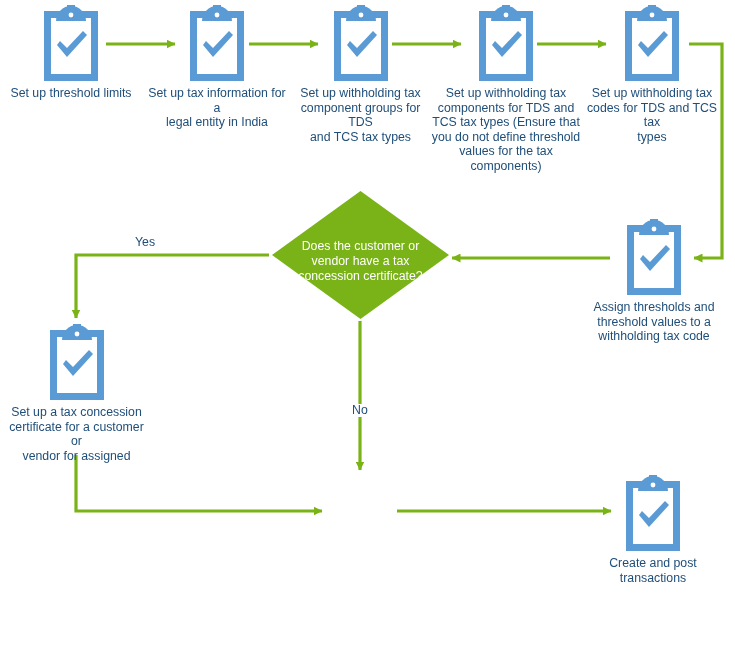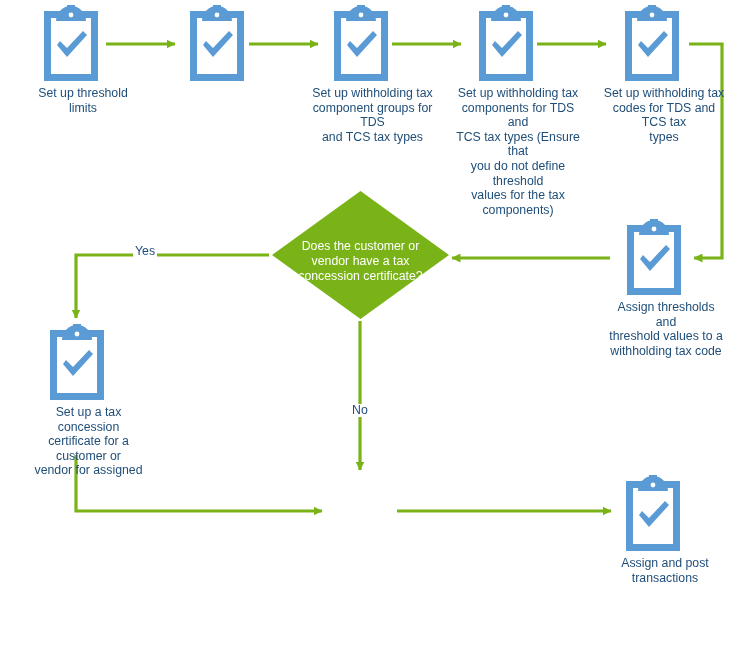--- a/index.html
+++ b/index.html
@@ -33,21 +33,20 @@
     margin: 0 auto;
     display: block;
   }
   .node-label {
     font-size: 12.3px;
     line-height: 14.6px;
     color: #1f4e79;
     text-align: center;
     margin-top: 3px;
     white-space: pre-line;
-    margin-left: 24px;
   }
   .diamond {
     position: absolute;
   }
   .diamond-label {
     position: absolute;
     color: #ffffff;
     font-size: 12.3px;
     line-height: 15px;
     text-align: center;
@@ -92,21 +91,21 @@
       <path d="M269,255 L76,255 L76,318" marker-end="url(#arrowGreen)"></path>
 
       <path d="M360,321 L360,470" marker-end="url(#arrowGreen)"></path>
 
       <path d="M76,455 L76,511 L322,511" marker-end="url(#arrowGreen)"></path>
 
       <line x1="397" y1="511" x2="611" y2="511" marker-end="url(#arrowGreen)"></line>
     </g>
   </svg>
 
-  <div class="edge-label" style="left:133px; top:245px;">Yes</div>
+  <div class="edge-label" style="left:133px; top:236px;">Yes</div>
   <div class="edge-label" style="left:350px; top:404px;">No</div>
 
   <div class="diamond" style="left:272px; top:191px; width:177px; height:128px;">
     <svg width="177" height="128" viewBox="0 0 177 128">
       <polygon points="88.5,0 177,64 88.5,128 0,64" fill="#7ab317"></polygon>
     </svg>
     <div class="diamond-label" style="top:36px;margin-top:12px;">Does the customer or
 vendor have a tax
 concession certificate?</div>
   </div>
@@ -125,20 +124,22 @@
 
   <div class="node" style="left:147px; top:3px; width:140px;">
     <svg class="node-icon" width="62" height="80" viewBox="0 0 62 80">
       <rect x="4" y="8" width="54" height="70" fill="#5b9bd5"></rect>
       <rect x="11" y="15" width="40" height="56" fill="#ffffff"></rect>
       <path d="M16,18 a15,15 0 0 1 30,0 z" fill="#5b9bd5"></path>
       <rect x="27" y="2" width="8" height="6" fill="#5b9bd5"></rect>
       <circle cx="31" cy="12" r="2.4" fill="#ffffff"></circle>
       <path d="M17,42 L20,38 L27,45 L43,28 L47,32 L27,54 z" fill="#5b9bd5"></path>
     </svg>
+    <div class="node-label">Set up tax information for a
+legal entity in India</div>
   </div>
 
   <div class="node" style="left:288px; top:3px; width:145px;">
     <svg class="node-icon" width="62" height="80" viewBox="0 0 62 80">
       <rect x="4" y="8" width="54" height="70" fill="#5b9bd5"></rect>
       <rect x="11" y="15" width="40" height="56" fill="#ffffff"></rect>
       <path d="M16,18 a15,15 0 0 1 30,0 z" fill="#5b9bd5"></path>
       <rect x="27" y="2" width="8" height="6" fill="#5b9bd5"></rect>
       <circle cx="31" cy="12" r="2.4" fill="#ffffff"></circle>
       <path d="M17,42 L20,38 L27,45 L43,28 L47,32 L27,54 z" fill="#5b9bd5"></path>
@@ -210,16 +211,16 @@
 
   <div class="node" style="left:577px; top:473px; width:152px;">
     <svg class="node-icon" width="62" height="80" viewBox="0 0 62 80">
       <rect x="4" y="8" width="54" height="70" fill="#5b9bd5"></rect>
       <rect x="11" y="15" width="40" height="56" fill="#ffffff"></rect>
       <path d="M16,18 a15,15 0 0 1 30,0 z" fill="#5b9bd5"></path>
       <rect x="27" y="2" width="8" height="6" fill="#5b9bd5"></rect>
       <circle cx="31" cy="12" r="2.4" fill="#ffffff"></circle>
       <path d="M17,42 L20,38 L27,45 L43,28 L47,32 L27,54 z" fill="#5b9bd5"></path>
     </svg>
-    <div class="node-label">Assign and post transactions</div>
+    <div class="node-label">Create and post transactions</div>
   </div>
 
 </div>
 
 </body></html>

